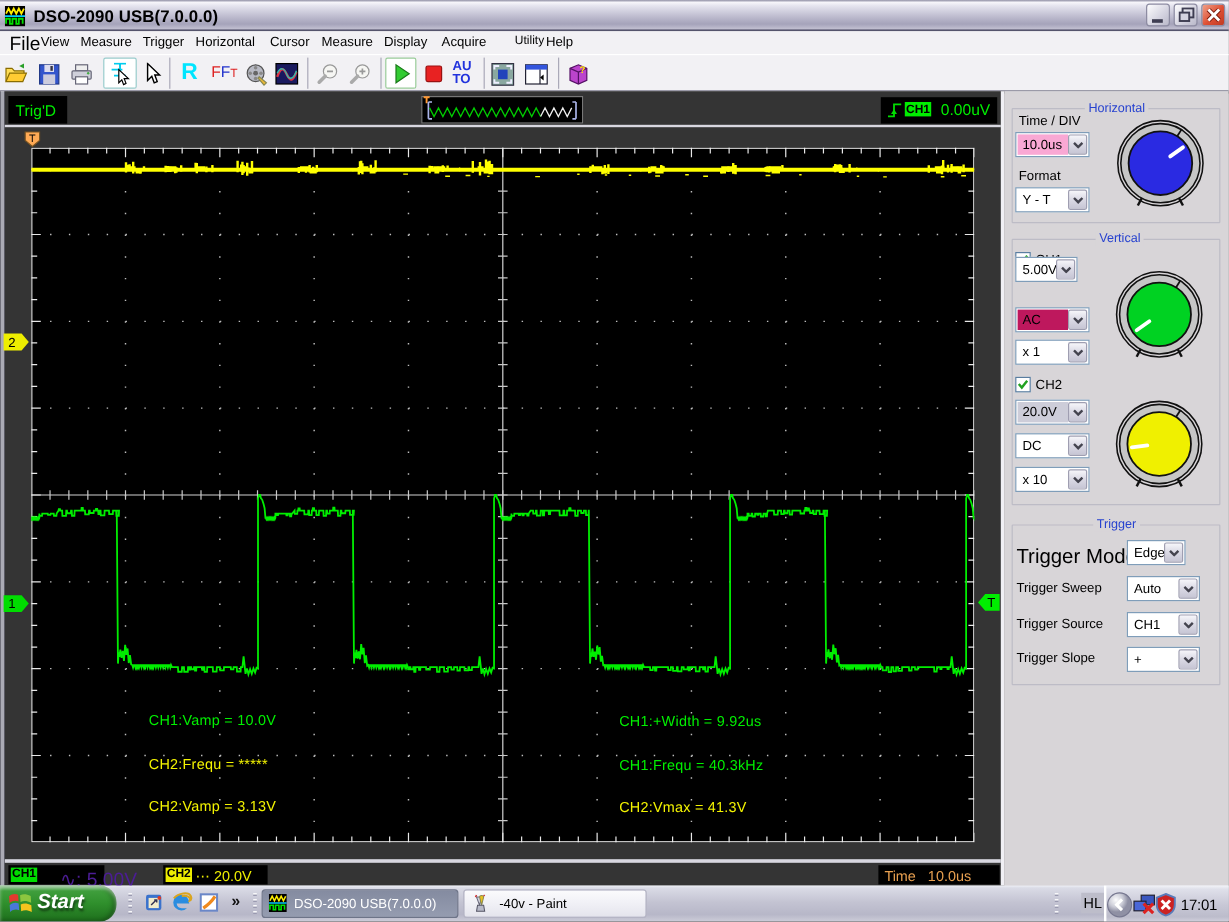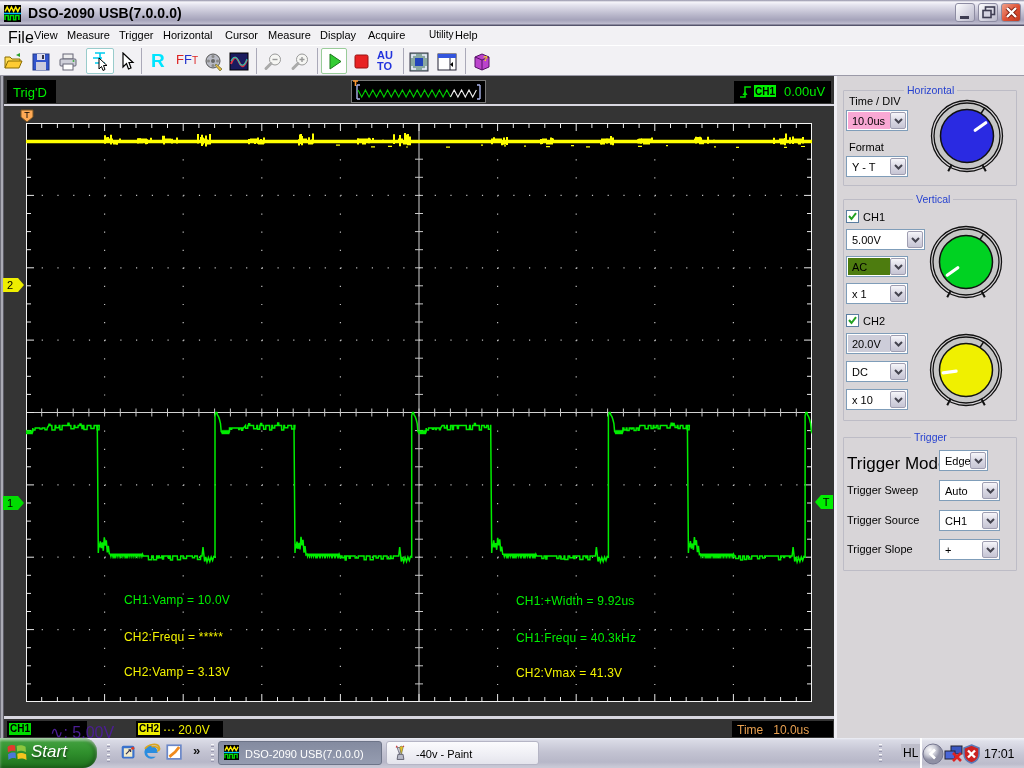--- a/index.html
+++ b/index.html
@@ -223,30 +223,30 @@
     </svg>
   </div>
 <div class="group" style="left:843px;top:199px;width:174px;height:222px"></div>
 <span class="glabel" style="left:913px;top:193px">Vertical</span>
 <div style="position:absolute;left:846px;top:210px;width:13px;height:13px;background:#fff;border:1px solid #5a7da0">
     <svg width="11" height="11" viewBox="0 0 11 11" style="position:absolute;left:0;top:0">
       <path d="M2 5l2.5 3L9 2.2" fill="none" stroke="#21a121" stroke-width="2"></path>
     </svg>
   </div>
 <span style="position:absolute;left:863px;top:211px;font-size:11px;color:#000">CH1</span>
-<div class="combo" style="left:846px;top:229px;width:79px">
+<div class="combo" style="left:846px;top:214px;width:52px">
     <div class="cfield" style="background:#fff">5.00V</div>
     <div class="cbtn">
       <svg width="9" height="6" viewBox="0 0 9 6">
         <path d="M1 1l3.5 3.5L8 1" fill="none" stroke="#44444f" stroke-width="2"></path>
       </svg>
     </div>
   </div>
 <div class="combo" style="left:846px;top:256px;width:62px">
-    <div class="cfield" style="background:#4d7c0f">AC</div>
+    <div class="cfield" style="background:#be185d">AC</div>
     <div class="cbtn">
       <svg width="9" height="6" viewBox="0 0 9 6">
         <path d="M1 1l3.5 3.5L8 1" fill="none" stroke="#44444f" stroke-width="2"></path>
       </svg>
     </div>
   </div>
 <div class="combo" style="left:846px;top:283px;width:62px">
     <div class="cfield" style="background:#fff">x 1</div>
     <div class="cbtn">
       <svg width="9" height="6" viewBox="0 0 9 6">
@@ -347,21 +347,21 @@
 <div class="abs" style="left:0;top:738px;width:1024px;height:30px;background:linear-gradient(180deg,#eef0f6 0,#dadbe6 2px,#c3c3d2 14px,#b7b7c8 24px,#c9c9d6 29px)"></div>
 <div class="abs" style="left:0;top:738px;width:97px;height:30px;background:linear-gradient(180deg,#7fc77f 0,#3f9e3c 15%,#2f8f2c 50%,#237821 85%,#1c6a1a);border-radius:0 14px 14px 0;box-shadow:inset 0 2px 3px rgba(255,255,255,.45), inset -3px 0 4px rgba(0,0,0,.3)"></div>
 <svg class="abs" width="26" height="24" viewBox="0 0 26 24" style="left:5px;top:741px">
 <g transform="rotate(-4 13 12)">
 <path d="M3 5.2C5.5 3.4 8 3.2 10.6 4.4l0 5.6C8 8.9 5.5 9.1 3 10.9z" fill="#e23a2e"></path>
 <path d="M12.2 5C14.8 4 17.6 4.3 21 6.2l0 5.6c-3.4-1.9-6.2-2.2-8.8-1.2z" fill="#8cc63f"></path>
 <path d="M3 12.6c2.5-1.8 5-2 7.6-0.9l0 5.6C8 16.2 5.5 16.4 3 18.3z" fill="#4a78d8"></path>
 <path d="M12.2 12.7c2.6-1 5.4-0.7 8.8 1.2l0 5.6c-3.4-1.9-6.2-2.2-8.8-1.2z" fill="#f5c41e"></path>
 </g>
   </svg>
-<span class="abs" style="left:31px;top:742px;font-size:17px;font-weight:normal;font-style:italic;color:#fff;text-shadow:1px 2px 2px rgba(0,0,0,.5)">Start</span>
+<span class="abs" style="left:31px;top:742px;font-size:17px;font-weight:bold;font-style:italic;color:#fff;text-shadow:1px 2px 2px rgba(0,0,0,.5)">Start</span>
 <div class="abs" style="left:107px;top:744px;width:3px;height:19px;background:repeating-linear-gradient(180deg,#f8f8fa 0,#f8f8fa 1px,#9a9ab0 2px,#9a9ab0 3px,transparent 3px,transparent 5px)"></div>
 <svg class="abs" width="17" height="17" viewBox="0 0 20 20" style="left:120px;top:744px">
     <rect x="2" y="2" width="15" height="15" rx="2" fill="#3a72cc"></rect>
     <rect x="4.5" y="5" width="10" height="10" fill="#f2ecca"></rect>
     <path d="M7 12l5-5M10 7h2.5v2.5" stroke="#335" stroke-width="1.4" fill="none"></path>
     <circle cx="15" cy="5" r="1.8" fill="#e03a20"></circle>
   </svg>
 <svg class="abs" width="19" height="19" viewBox="0 0 20 20" style="left:142px;top:743px">
     <path d="M9.5 2.5a7 7 0 100 14 7 7 0 005-2H10a4.5 4.5 0 01-4.5-4h11a7 7 0 00-7-7.5z" fill="#2a8de0"></path>
     <path d="M5.5 8.5h11a7 7 0 00-2-4" fill="none"></path>

